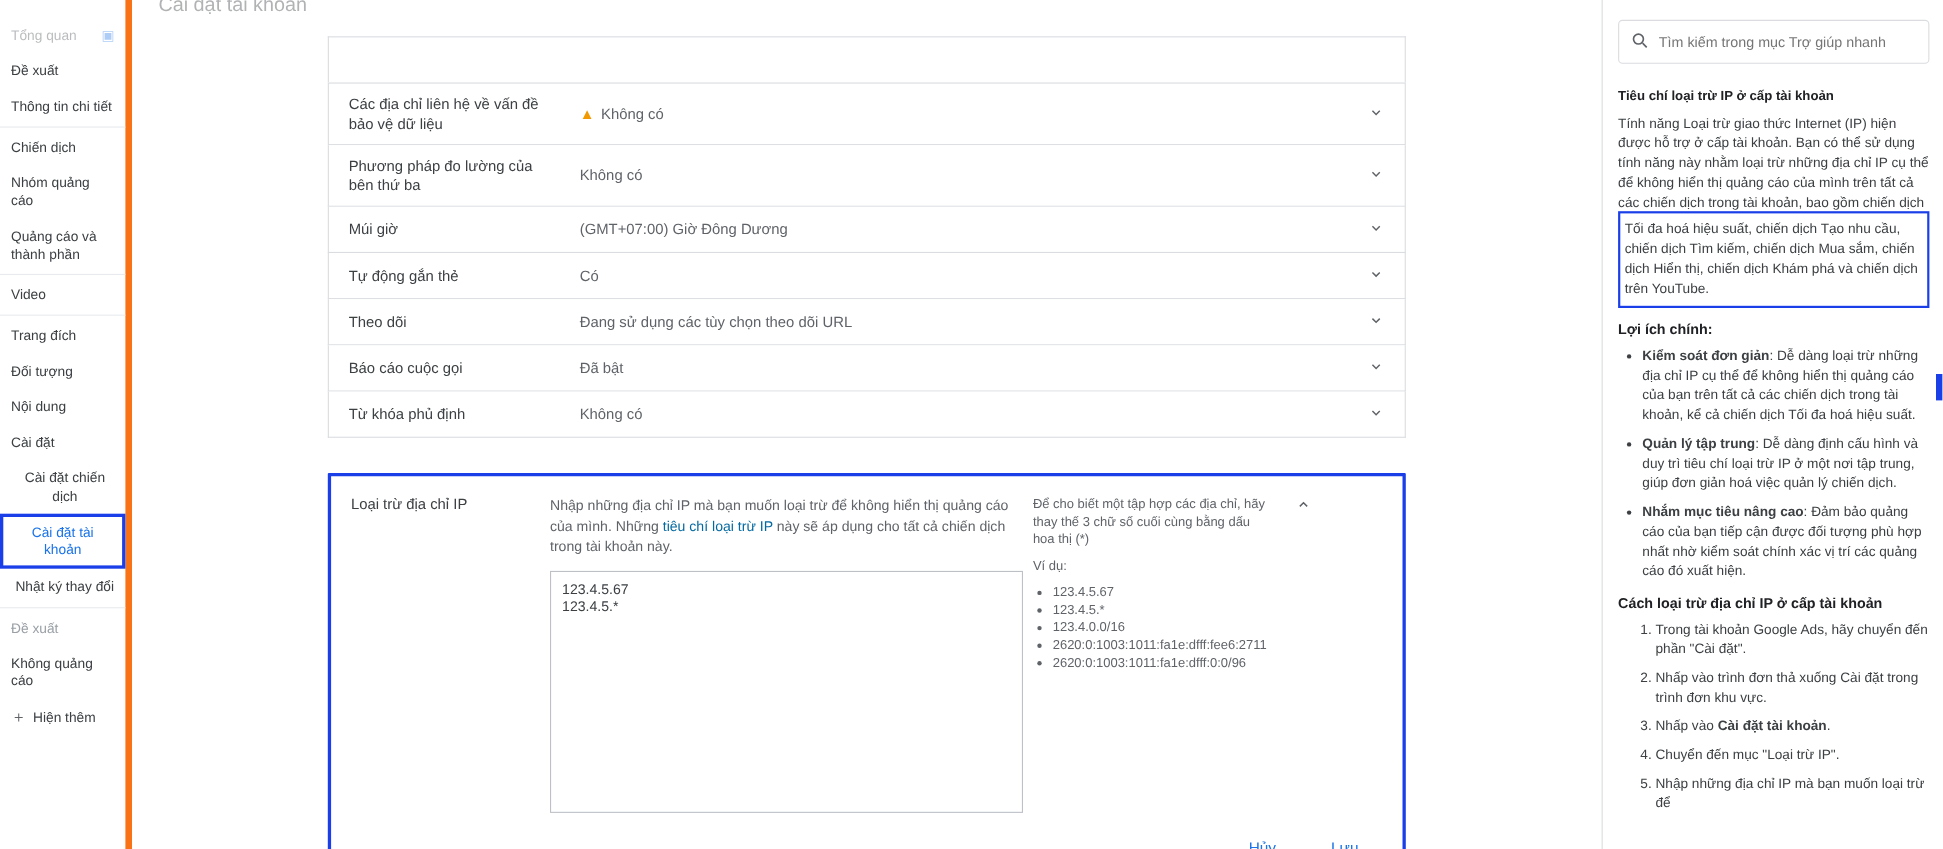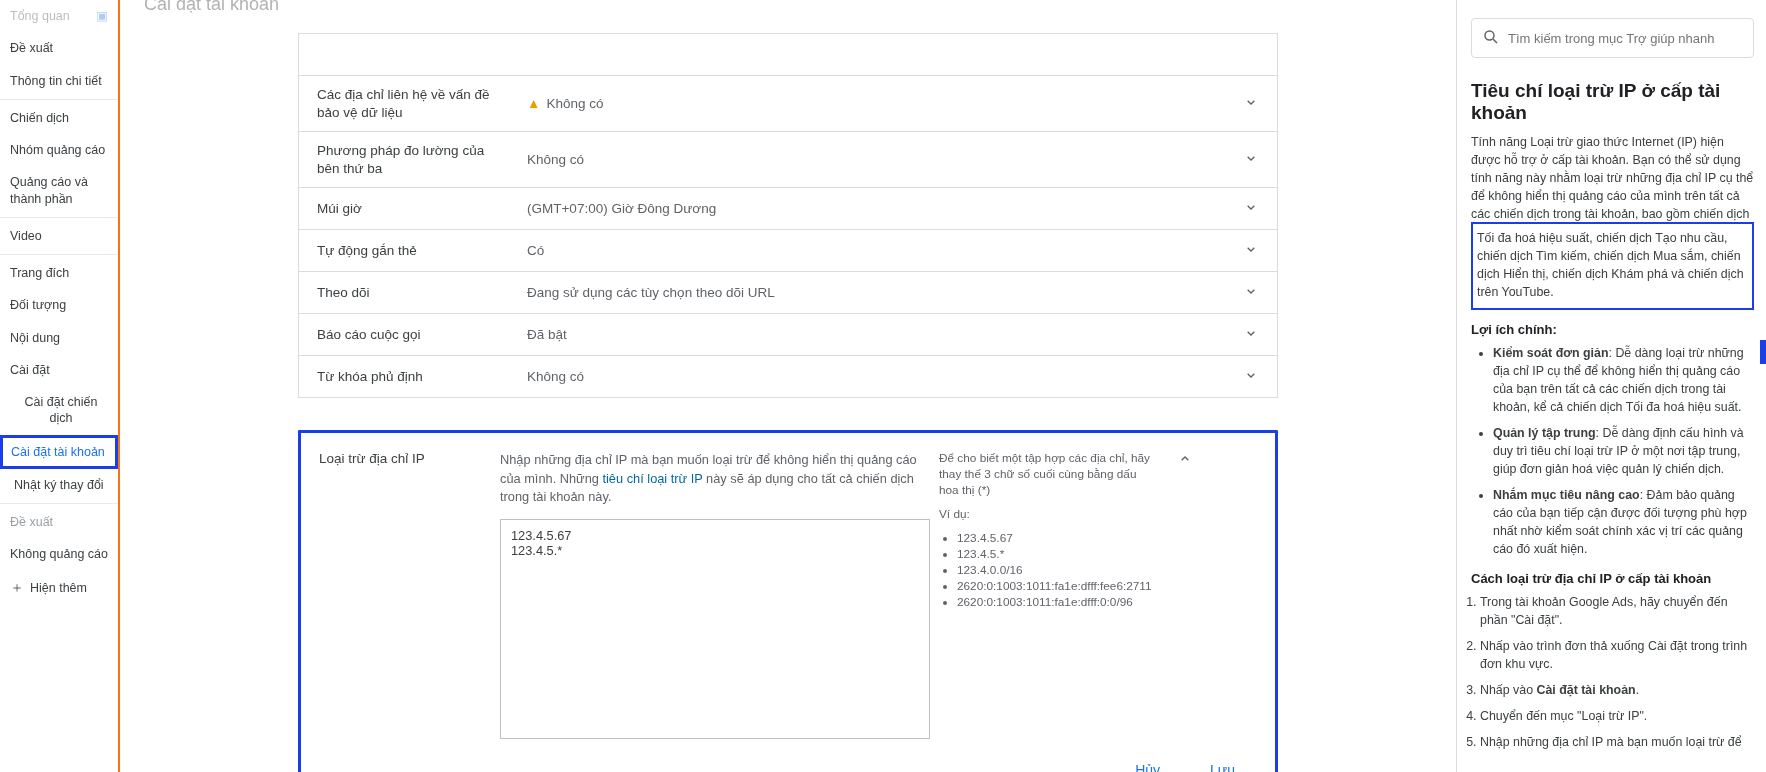--- a/index.html
+++ b/index.html
@@ -13,23 +13,23 @@
   .app {
     display: flex;
     width: 1766px;
     height: 772px;
     position: relative;
   }
   
   .sidebar {
     width: 120px;
     flex: 0 0 120px;
-    border-right: 2px solid #f97316;
+    border-right: 6px solid #f97316;
     font-size: 12.5px;
-    padding-top: 0;
+    padding-top: 16px;
   }
   .side-item {
     padding: 8px 10px;
     color: #3c4043;
     cursor: pointer;
     line-height: 1.3;
     display: flex;
     align-items: center;
     justify-content: space-between;
     border-bottom: none;
@@ -185,21 +185,21 @@
   }
   .help-search input {
     border:none; outline:none;
     font-size: 13px;
     color:#4c1d95;
     width:100%;
     margin-left: 8px;
   }
   .help-search .mag { color:#5f6368; }
   .help-panel h3 {
-    font-size: 19px;
+    font-size: 12px;
     font-weight: 700;
     margin-bottom: 10px;
     color:#202124;
   }
   .help-panel h4 {
     font-size: 13px;
     font-weight: 700;
     margin: 12px 0 8px 0;
     color:#202124;
   }
@@ -207,21 +207,21 @@
   .help-para {
     line-height:1.45;
   }
   .help-box {
     border: 2px solid #1a3fe8;
     padding: 6px 4px;
     margin-top: -2px;
     line-height:1.45;
   }
   .help-panel ul { list-style: disc; margin-left: 22px; }
-  .help-panel ol { list-style: decimal; margin-left: 9px; }
+  .help-panel ol { list-style: decimal; margin-left: 34px; }
   .help-panel li { margin-bottom: 8px; line-height:1.45; }
   .help-panel li b { font-weight: 700; }
   .right-handle {
     position:absolute; right:-2px; top:340px; width:8px; height:24px; background:#1a3fe8;
   }
 </style>
 </head>
 <body>
 
 <div class="app">

